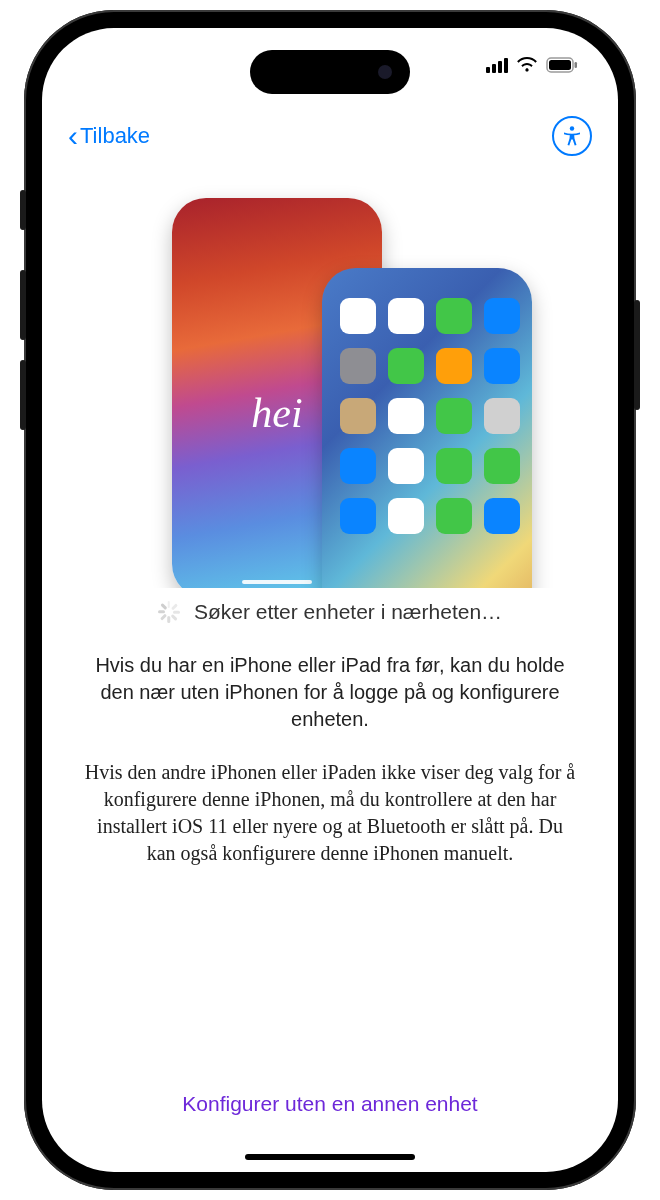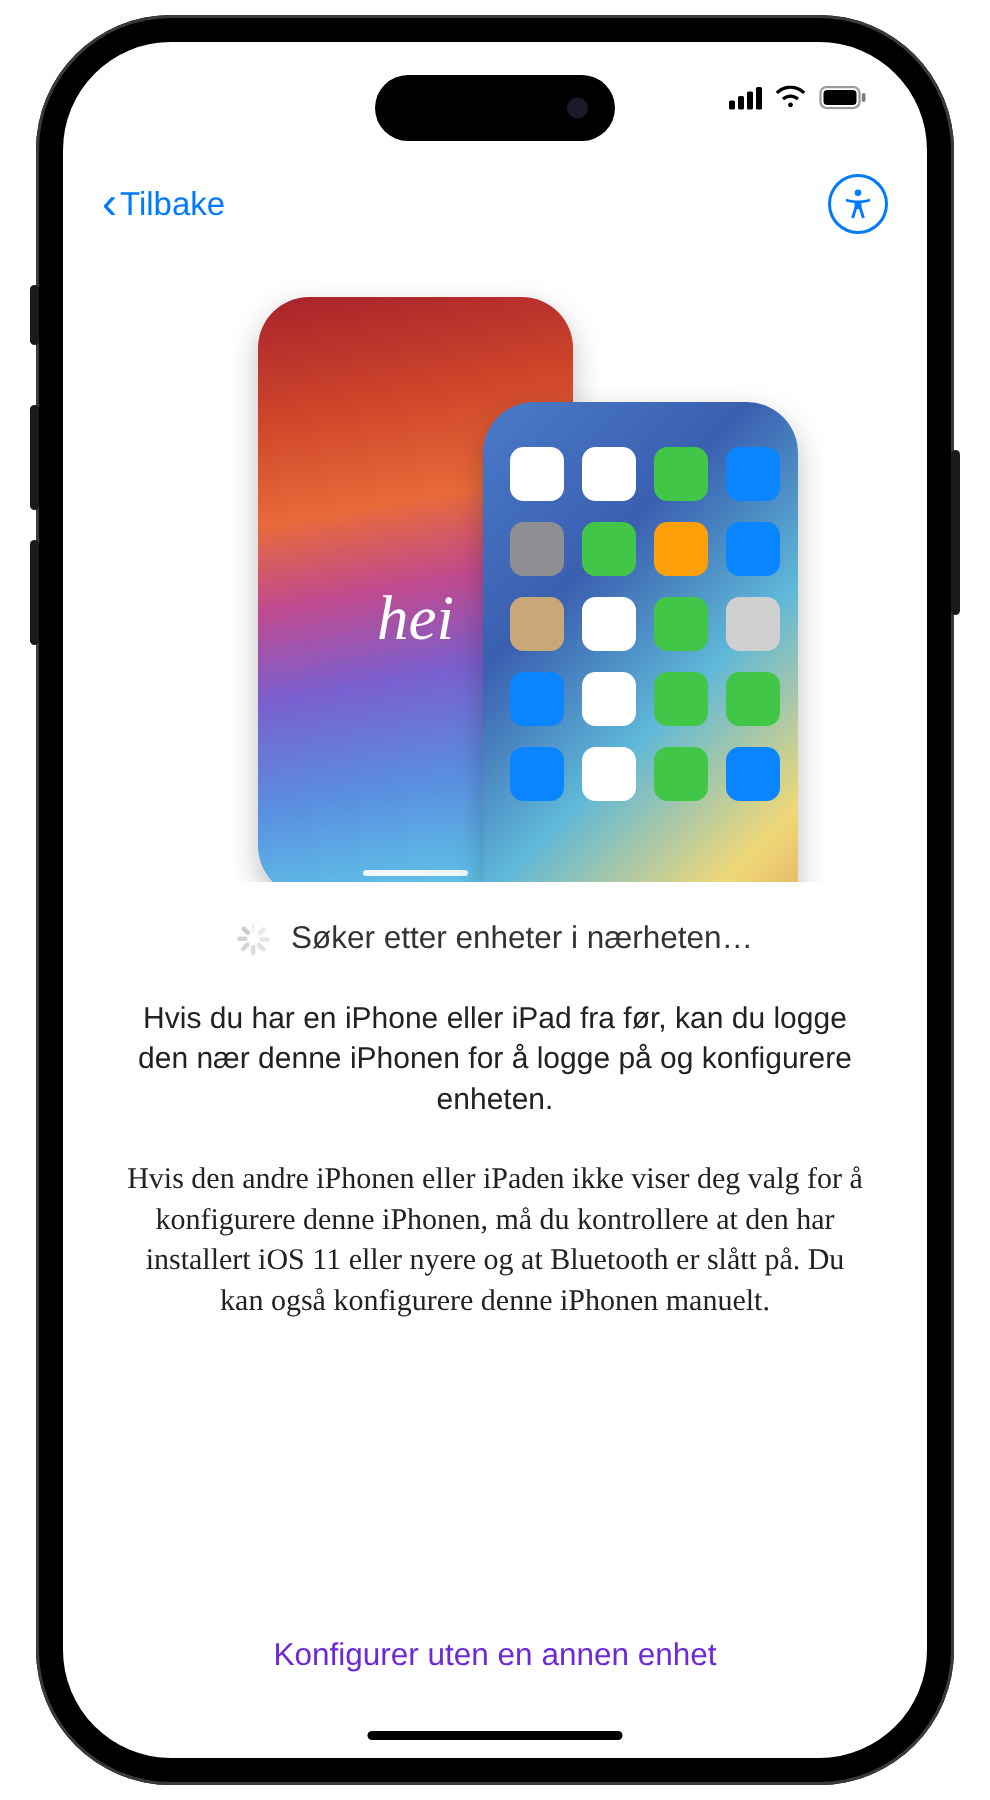--- a/index.html
+++ b/index.html
@@ -178,21 +178,21 @@
       font-weight: 700;
       color: #000;
       margin-top: 24px;
       letter-spacing: -0.5px;
     }
     .status-row {
       display: flex;
       align-items: center;
       justify-content: center;
       gap: 14px;
-      margin-top: 26px;
+      margin-top: 12px;
       font-size: 21px;
       color: #333;
     }
     .spinner {
       width: 22px;
       height: 22px;
       position: relative;
     }
     .spinner span {
       position: absolute;
@@ -317,21 +317,21 @@
             <span style="transform: translateX(-50%) rotate(45deg); opacity: 0.325;"></span>
             <span style="transform: translateX(-50%) rotate(90deg); opacity: 0.4;"></span>
             <span style="transform: translateX(-50%) rotate(135deg); opacity: 0.475;"></span>
             <span style="transform: translateX(-50%) rotate(180deg); opacity: 0.55;"></span>
             <span style="transform: translateX(-50%) rotate(225deg); opacity: 0.625;"></span>
             <span style="transform: translateX(-50%) rotate(270deg); opacity: 0.7;"></span>
             <span style="transform: translateX(-50%) rotate(315deg); opacity: 0.775;"></span>
           </div>
         <span>Søker etter enheter i nærheten…</span>
       </div>
-      <p class="body-text">Hvis du har en iPhone eller iPad fra før, kan du logge den nær denne iPhonen for å logge på og konfigurere enheten.</p>
+      <p class="body-text">Hvis du har en iPhone eller iPad fra før, kan du holde den nær uten iPhonen for å logge på og konfigurere enheten.</p>
       <p class="body-text">Hvis den andre iPhonen eller iPaden ikke viser deg valg for å konfigurere denne iPhonen, må du kontrollere at den har installert iOS 11 eller nyere og at Bluetooth er slått på. Du kan også konfigurere denne iPhonen manuelt.</p>
     </div>
 
     <div class="bottom-link">
       <span>Konfigurer uten en annen enhet</span>
     </div>
 
     <div class="home-indicator"></div>
   </div>
 </div>

